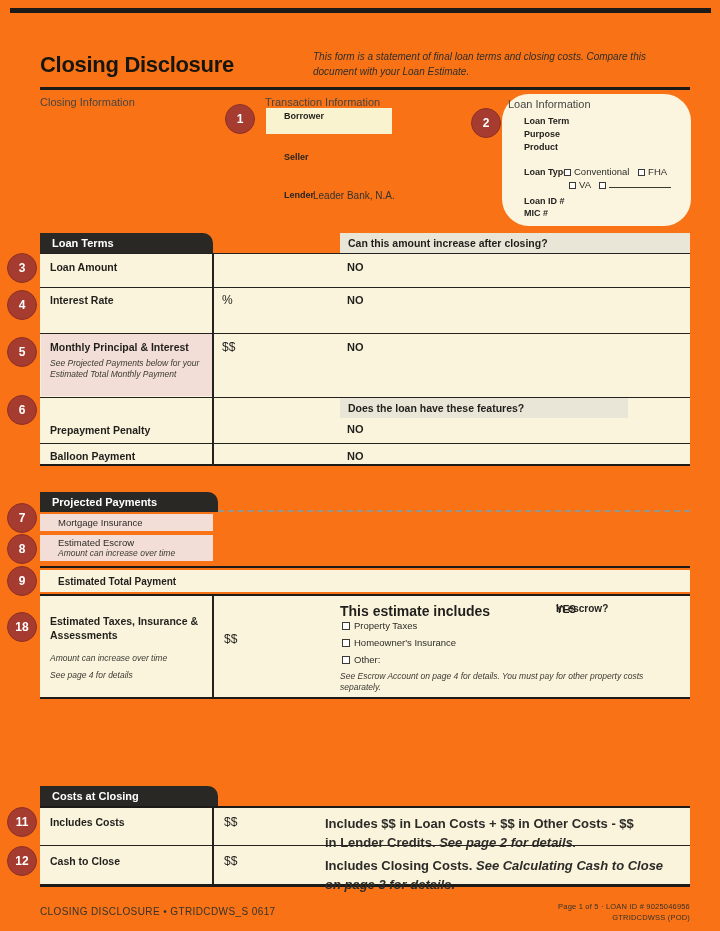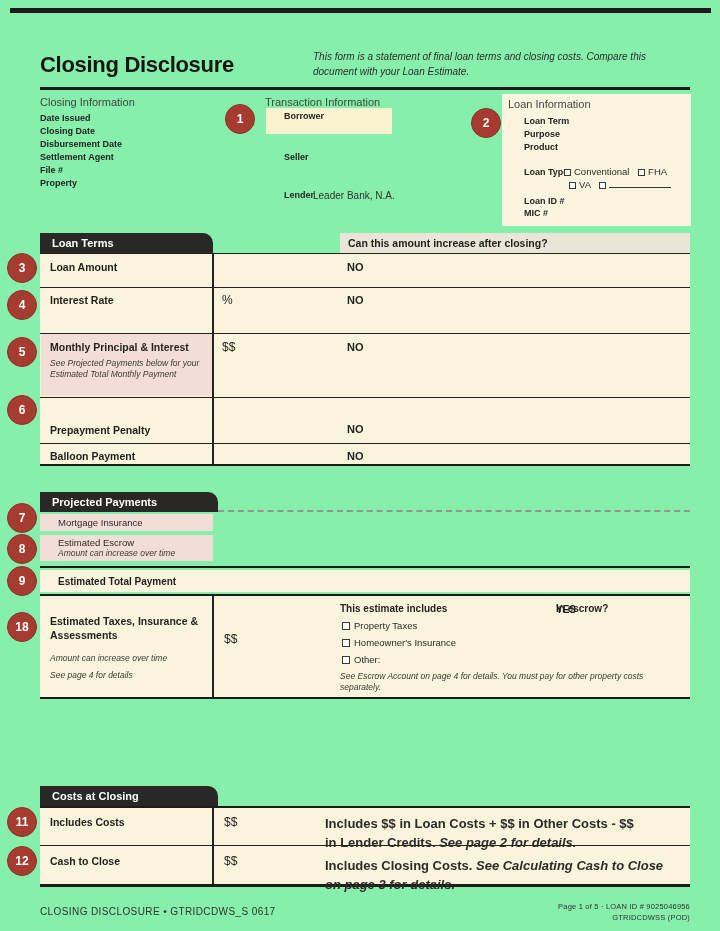--- a/index.html
+++ b/index.html
@@ -1,37 +1,37 @@
 <!DOCTYPE html>
 <html><head>
 <meta charset="utf-8">
 <style>
   * { margin:0; padding:0; box-sizing:border-box; }
   body { background:#e8e8e8; font-family:"Liberation Sans", sans-serif; }
-  .page { position:relative; width:720px; height:931px; background:#86efac; margin:0 auto; overflow:hidden; color:#23221e; }
+  .page { position:relative; width:720px; height:931px; background:#f97316; margin:0 auto; overflow:hidden; color:#23221e; }
 
   .abs { position:absolute; }
 
   .topbar { position:absolute; left:10px; top:8px; width:701px; height:5px; background:#1c1b18; }
 
   .title { position:absolute; font-size:22px; font-weight:bold; letter-spacing:-0.3px; color:#16150f; }
   .intro { position:absolute; font-size:10px; font-style:italic; color:#2e2d29; line-height:1.45; width:360px; }
 
   .hline  { position:absolute; background:#23221e; height:1px; }
   .hline2 { position:absolute; background:#1c1b18; height:2px; }
   .hline3 { position:absolute; background:#1c1b18; height:3px; }
   .vline  { position:absolute; background:#23221e; width:2px; }
   .dashline { position:absolute; height:0; border-top:2px dashed #97948a; }
 
   .col-heading { position:absolute; font-size:11px; color:#464540; }
   .flabel { font-size:9px; font-weight:bold; line-height:13px; color:#262420; }
   .slabel { position:absolute; font-size:9px; font-weight:bold; color:#262420;margin-left:16px; }
   .svalue { position:absolute; font-size:10px; color:#33322d; }
 
-  .loan-panel { position:absolute; left:502px; top:94px; width:189px; height:132px; background:#fbf5e0; }
+  .loan-panel { position:absolute; left:502px; top:94px; width:189px; height:132px; background:#fbf5e0;border-radius:27px; }
   .highlight-box { position:absolute; left:266px; top:108px; width:126px; height:26px; background:#faf3d0; }
 
   .cb { display:inline-block; width:8px; height:8px; border:1px solid #3a3934; background:#fff; vertical-align:-1px; margin-right:4px; }
   .cb-sm { display:inline-block; width:7px; height:7px; border:1px solid #3a3934; background:#fff; vertical-align:-1px; margin-right:3px; }
   .blankline { display:inline-block; width:62px; height:9px; border-bottom:1px solid #3a3934; }
 
   .tab { position:absolute; background:#292824; color:#ffffff; font-weight:bold; font-size:11px; height:20px; line-height:20px; padding-left:12px; border-top-right-radius:10px; }
   .band { position:absolute; background:#e9e6d8; height:20px; line-height:20px; font-weight:bold; font-size:10.5px; padding-left:8px; color:#211f1c; }
 
   .cream { position:absolute; background:#faf4dd; }
@@ -57,28 +57,20 @@
 
 <div class="page">
 
   <div class="topbar"></div>
 
   <div class="title" style="left:40px;top:52px">Closing Disclosure</div>
   <div class="intro" style="left:313px;top:50px">This form is a statement of final loan terms and closing costs. Compare this document with your Loan Estimate.</div>
   <div class="hline3" style="left:40px;top:87px;width:650px"></div>
 
   <div class="col-heading" style="left:40px;top:96px">Closing Information</div>
-  <div class="abs" style="left:40px;top:112px">
-    <div class="flabel">Date Issued</div>
-    <div class="flabel">Closing Date</div>
-    <div class="flabel">Disbursement Date</div>
-    <div class="flabel">Settlement Agent</div>
-    <div class="flabel">File #</div>
-    <div class="flabel">Property</div>
-  </div>
 
   <div class="col-heading" style="left:265px;top:96px">Transaction Information</div>
   <div class="highlight-box"></div>
   <div class="slabel" style="left:268px;top:111px">Borrower</div>
   <div class="slabel" style="left:268px;top:152px">Seller</div>
   <div class="slabel" style="left:268px;top:190px">Lender</div>
   <div class="svalue" style="left:313px;top:190px">Leader Bank, N.A.</div>
 
   <div class="loan-panel">
     <div class="col-heading" style="left:6px;top:4px">Loan Information</div>
@@ -116,20 +108,21 @@
   <div class="tab" style="left:40px;top:233px;width:173px">Loan Terms</div>
   <div class="band" style="left:340px;top:233px;width:350px">Can this amount increase after closing?</div>
 
   <div class="hline" style="left:40px;top:253px;width:650px"></div>
   <div class="hline" style="left:40px;top:287px;width:650px"></div>
   <div class="hline" style="left:40px;top:333px;width:650px"></div>
   <div class="hline" style="left:40px;top:397px;width:650px"></div>
   <div class="hline" style="left:40px;top:443px;width:650px"></div>
   <div class="hline2" style="left:40px;top:464px;width:650px"></div>
   <div class="vline" style="left:212px;top:253px;height:213px"></div>
+  <div class="band" style="left:340px;top:398px;width:288px">Does the loan have these features?</div>
 
   <div class="rowlabel" style="left:50px;top:261px">Loan Amount</div>
   <div class="answer" style="left:347px;top:261px">NO</div>
 
   <div class="rowlabel" style="left:50px;top:294px">Interest Rate</div>
   <div class="unit" style="left:222px;top:293px">%</div>
   <div class="answer" style="left:347px;top:294px">NO</div>
 
   <div class="rowlabel" style="left:50px;top:341px;width:160px">Monthly Principal &amp; Interest</div>
   <div class="note-it" style="left:50px;top:358px;width:160px">See Projected Payments below for your Estimated Total Monthly Payment</div>
@@ -159,21 +152,21 @@
   <div class="hline2" style="left:40px;top:594px;width:650px"></div>
   <div class="cream" style="left:40px;top:596px;width:650px;height:101px"></div>
   <div class="vline" style="left:212px;top:596px;height:101px"></div>
   <div class="hline2" style="left:40px;top:697px;width:650px"></div>
 
   <div class="rowlabel" style="left:50px;top:614px;width:160px;line-height:1.35">Estimated Taxes, Insurance &amp; Assessments</div>
   <div class="note-it" style="left:50px;top:653px">Amount can increase over time</div>
   <div class="note-it" style="left:50px;top:670px">See page 4 for details</div>
   <div class="unit" style="left:224px;top:632px">$$</div>
 
-  <div class="rowlabel" style="left:340px;top:603px;font-size:10px">This estimate includes</div>
+  <div class="rowlabel" style="left:340px;top:603px;font-size:14px">This estimate includes</div>
   <div class="rowlabel" style="left:556px;top:603px;font-size:10px">In escrow?</div>
   <div class="answer" style="left:556px;top:604px;font-size:10px">YES</div>
 
   <div class="cbrow" style="left:342px;top:620px">
     <span class="cb"></span><span>Property Taxes</span>
   </div>
   <div class="cbrow" style="left:342px;top:637px">
     <span class="cb"></span><span>Homeowner's Insurance</span>
   </div>
   <div class="cbrow" style="left:342px;top:654px">

